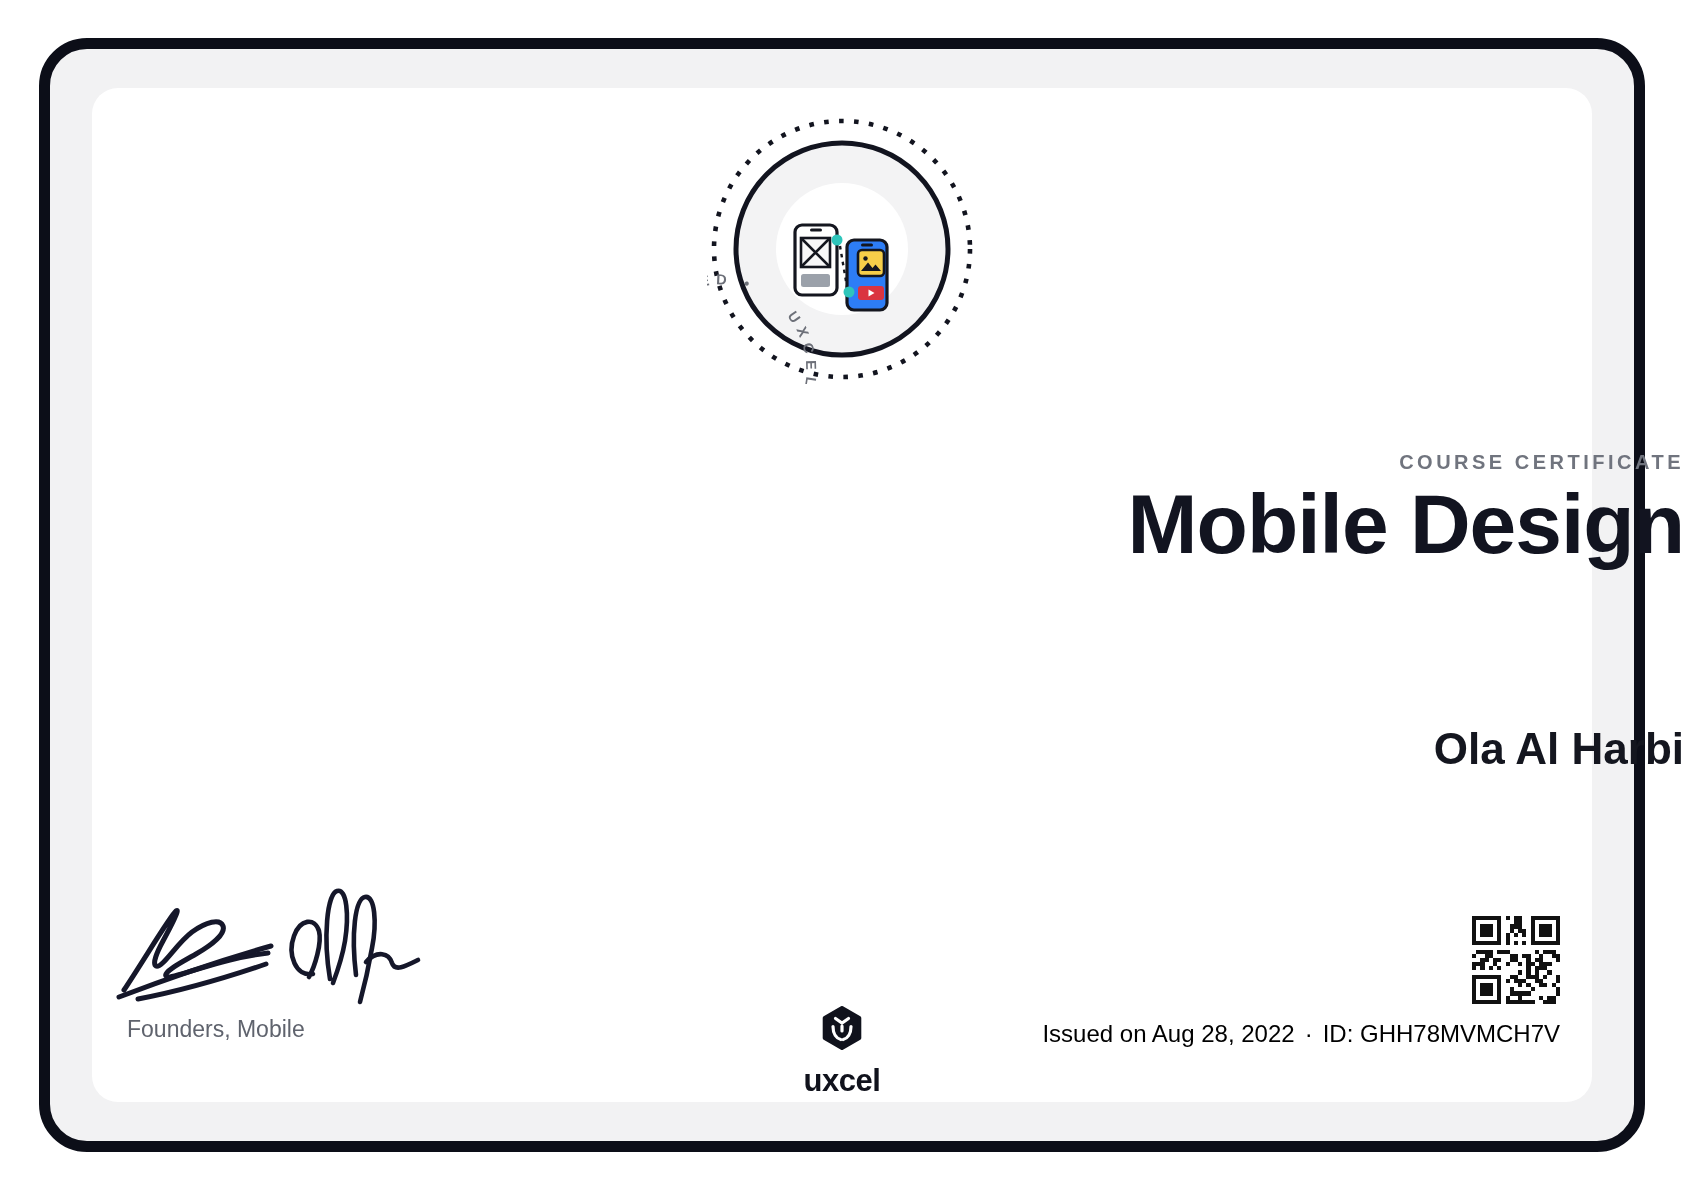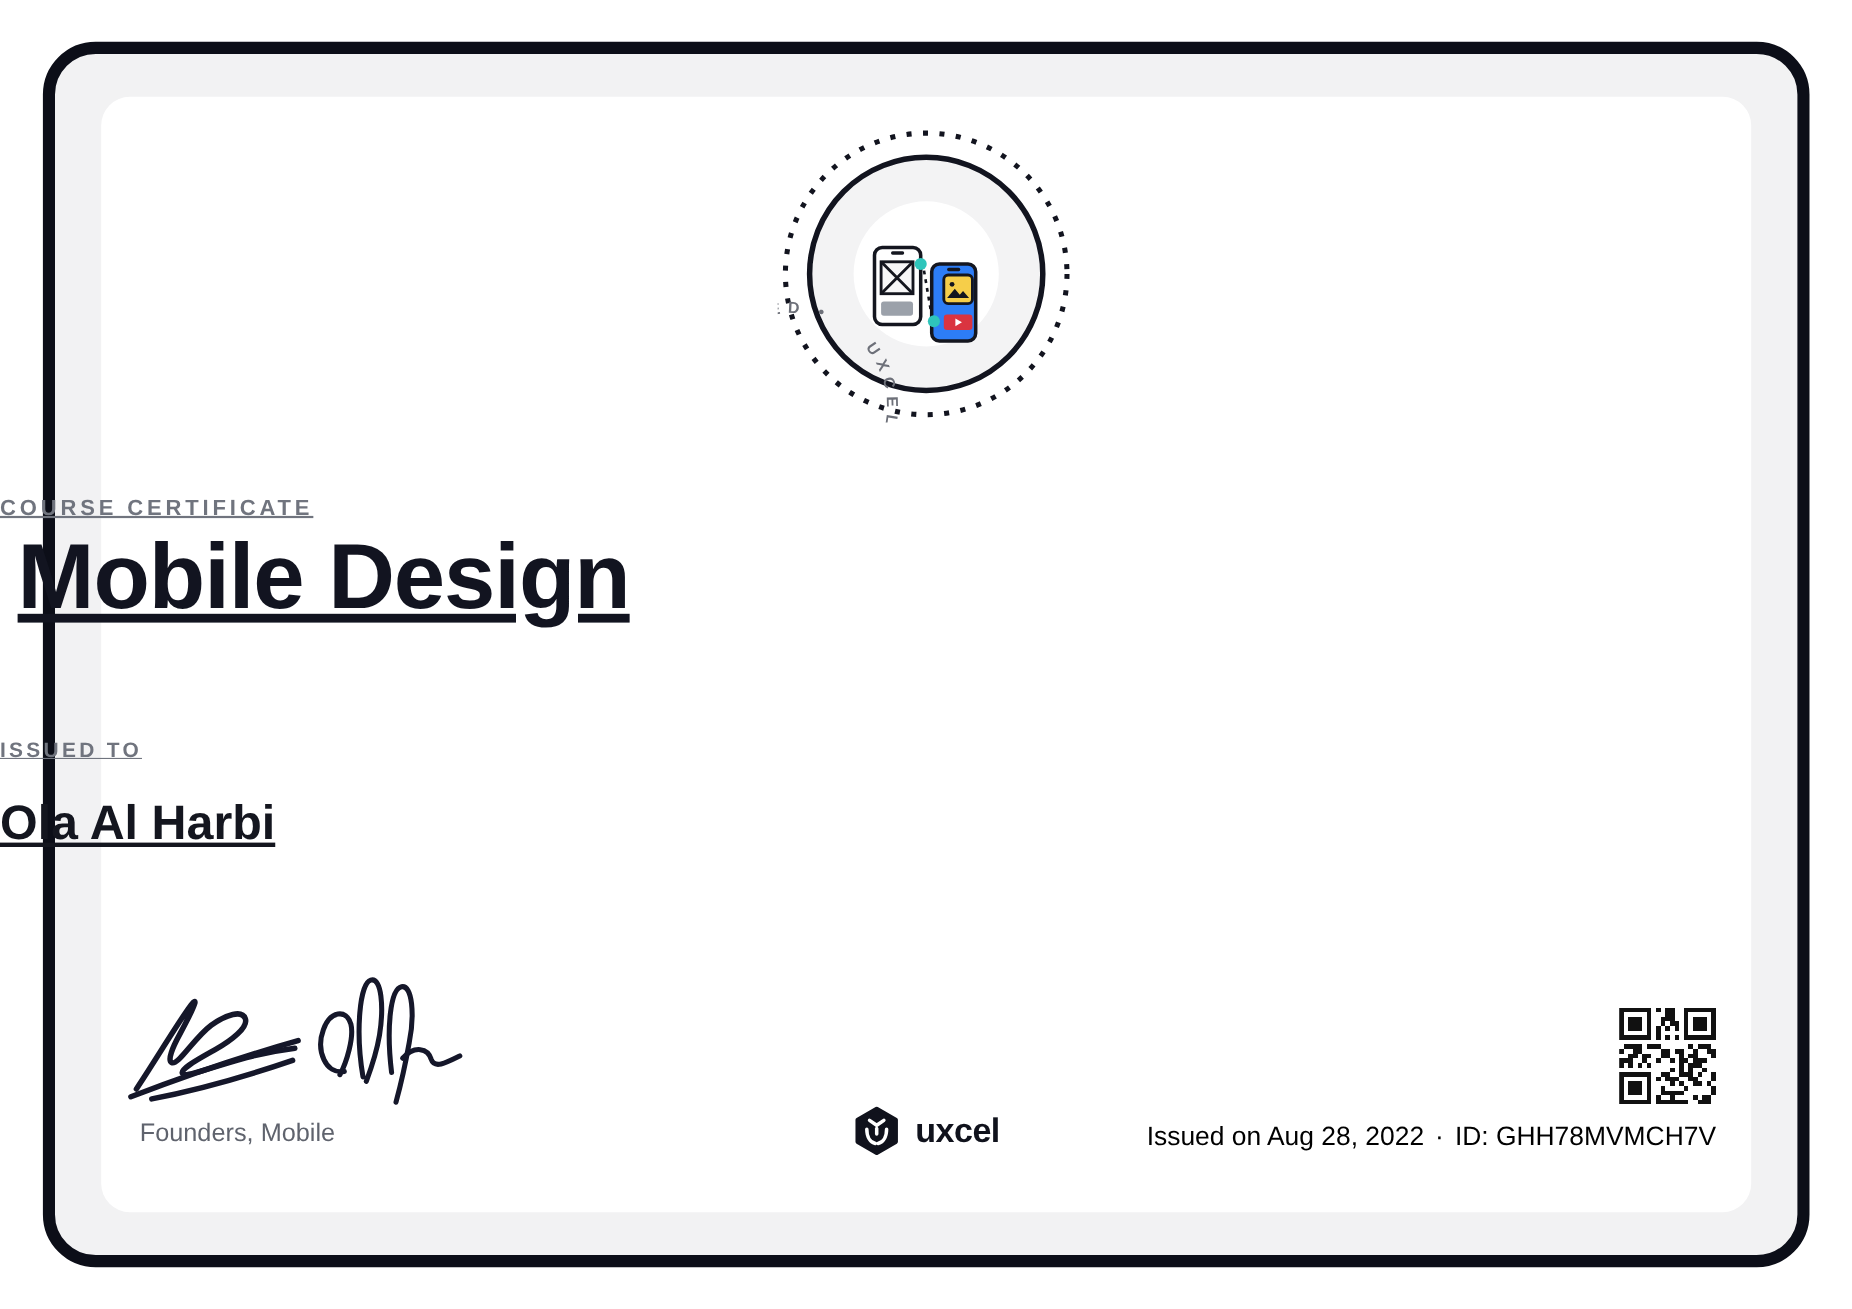--- a/index.html
+++ b/index.html
@@ -4,39 +4,39 @@
 <style>
   * { margin:0; padding:0; box-sizing:border-box; }
   body { background:#ffffff; font-family:"Liberation Sans","DejaVu Sans",sans-serif; }
   .page { position:relative; width:1684px; height:1190px; background:#ffffff; overflow:hidden; }
 
   .frame { position:absolute; left:39px; top:38px; width:1606px; height:1114px;
            background:#F2F2F3; border:11px solid #0C0E18; border-radius:48px; }
   .card  { position:absolute; left:92px; top:88px; width:1500px; height:1014px;
            background:#ffffff; border-radius:26px; }
 
-  .centered { position:absolute; left:0; right:0; text-align:left;text-decoration:underline; }
+  .centered { position:absolute; left:0; right:0; text-align:right; }
 
   .badge { position:absolute; left:707px; top:114px; width:270px; height:270px; }
 
   .eyebrow { top:451px; font-size:20px; font-weight:700; letter-spacing:3.5px;
              color:#70747E; }
   .title   { top:470px; font-size:84px; font-weight:800; color:#121420;
              letter-spacing:-1px; line-height:1.3;padding-left:16px; }
   .issued-to { top:672px; font-size:19px; font-weight:700; letter-spacing:3px;
                color:#70747E; }
   .name    { top:708px; font-size:44px; font-weight:700; color:#14161F;margin-top:16px; }
   .desc    { top:806px; font-size:23px; line-height:37px; color:#6E727D; }
 
   .signature-block { position:absolute; left:116px; top:878px; width:340px; }
   .signature-block svg { display:block; }
   .founders { position:absolute; left:127px; top:1016px; font-size:23px; color:#5F636D; }
 
   .brand { position:absolute; left:0; right:0; top:1006px; display:flex;
-           justify-content:center; align-items:center; gap:13px; }
+           justify-content:center; align-items:center; gap:13px;flex-direction:column; }
   .brand-word { font-size:31px; font-weight:700; color:#10121C; letter-spacing:-0.5px; }
 
   .qr { position:absolute; right:124px; top:916px; width:88px; height:88px; }
   .issued-line { position:absolute; right:124px; top:1020px; font-size:24px;
                  color:#000000; white-space:nowrap; }
   .issued-line .sep { margin:0 10px; }
 </style>
 </head>
 <body>
 
@@ -83,21 +83,20 @@
         <path d="M -2,-3 L 5,38" stroke="#14161F" stroke-width="2.4" stroke-dasharray="3.5 4.5" fill="none"></path>
         <circle cx="-5" cy="-9" r="5.5" fill="#2EC5BB"></circle>
         <circle cx="7" cy="43" r="5.5" fill="#2EC5BB"></circle>
       </g>
     </svg>
   </div>
 
   <div class="centered eyebrow">COURSE CERTIFICATE</div>
   <h1 class="centered title">Mobile Design</h1>
 
-  <div class="centered issued-to">ISSUED TO</div>
   <div class="centered name">Ola Al Harbi</div>
 
 
   <div class="signature-block">
     <svg width="310" height="130" viewBox="0 0 310 130" fill="none" stroke="#15172A" stroke-linecap="round" stroke-linejoin="round">
 
       <g stroke-width="5">
         <path d="M 8,112 C 28,82 54,38 60,33 C 65,29 54,50 47,63 C 41,74 36,86 40,88 C 46,91 60,66 76,54 C 90,44 104,40 107,48 C 110,56 94,68 80,76 C 66,84 47,94 50,98 C 53,102 88,88 114,82 C 130,78 144,76 152,75"></path>
         <path d="M 3,119 C 45,103 102,83 155,68"></path>
         <path d="M 22,121 C 64,113 112,99 150,86"></path>

